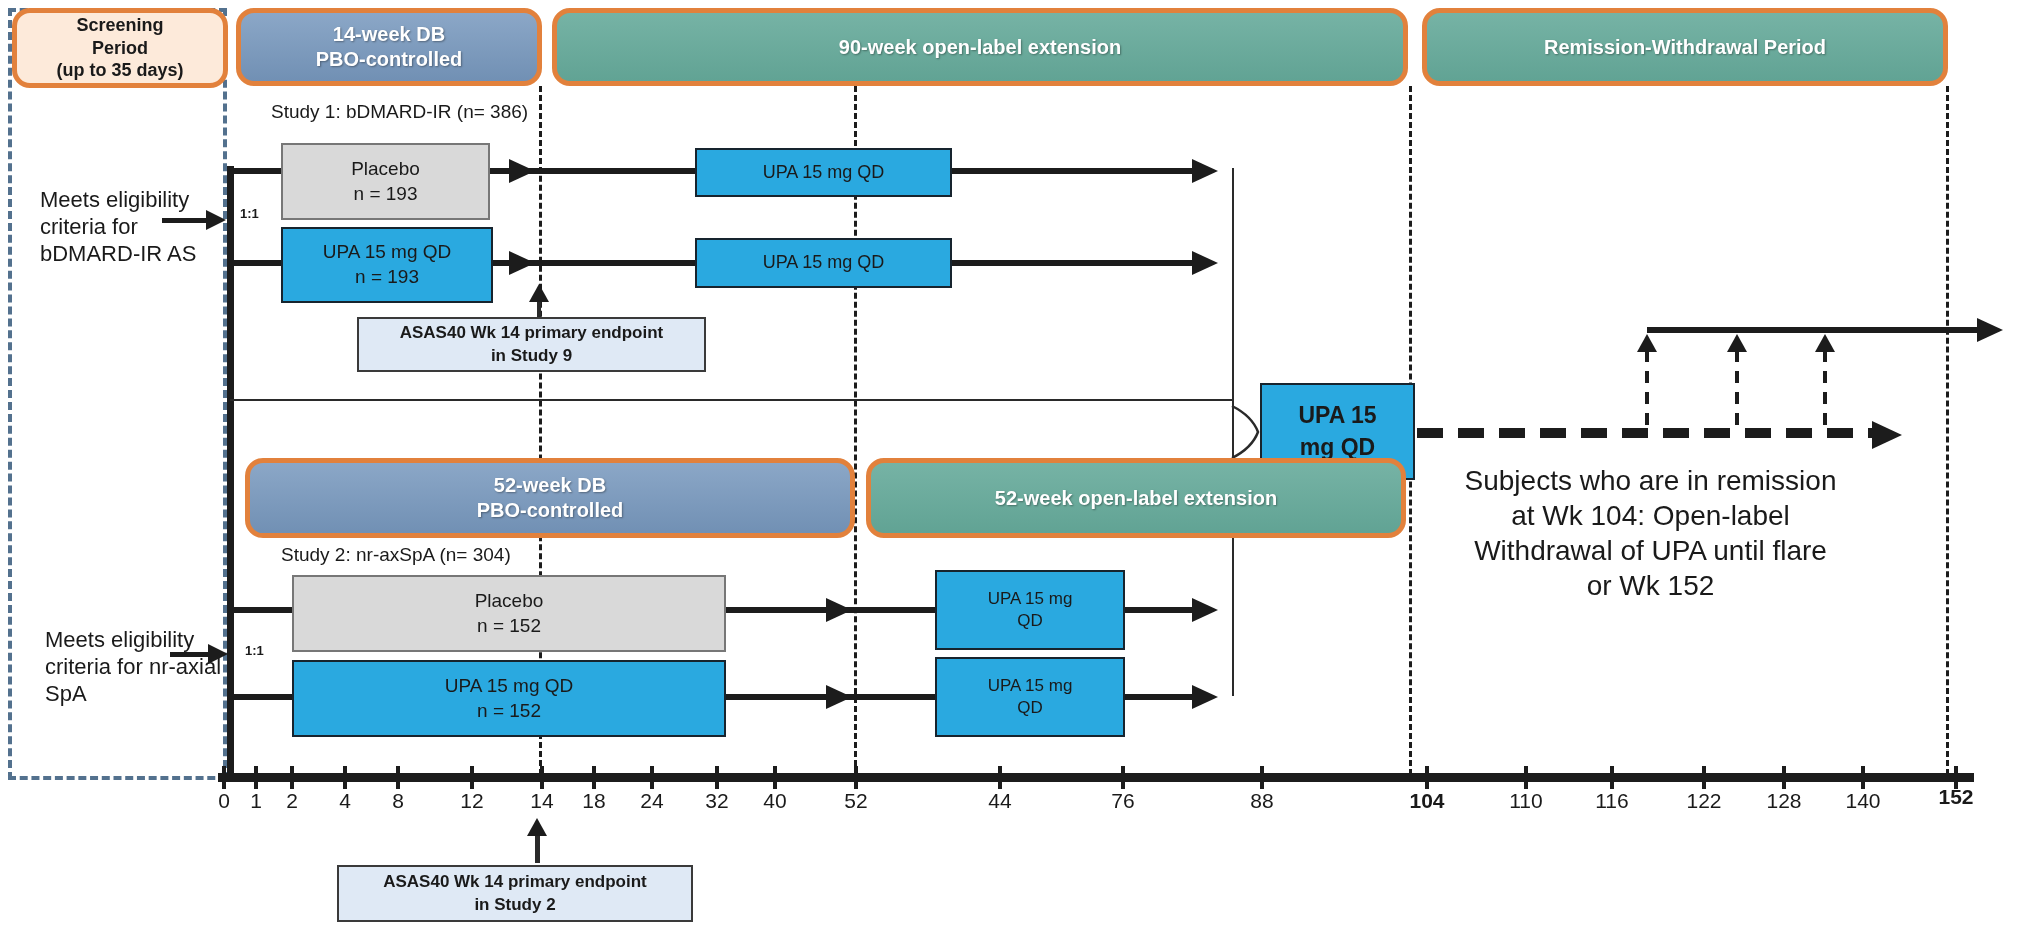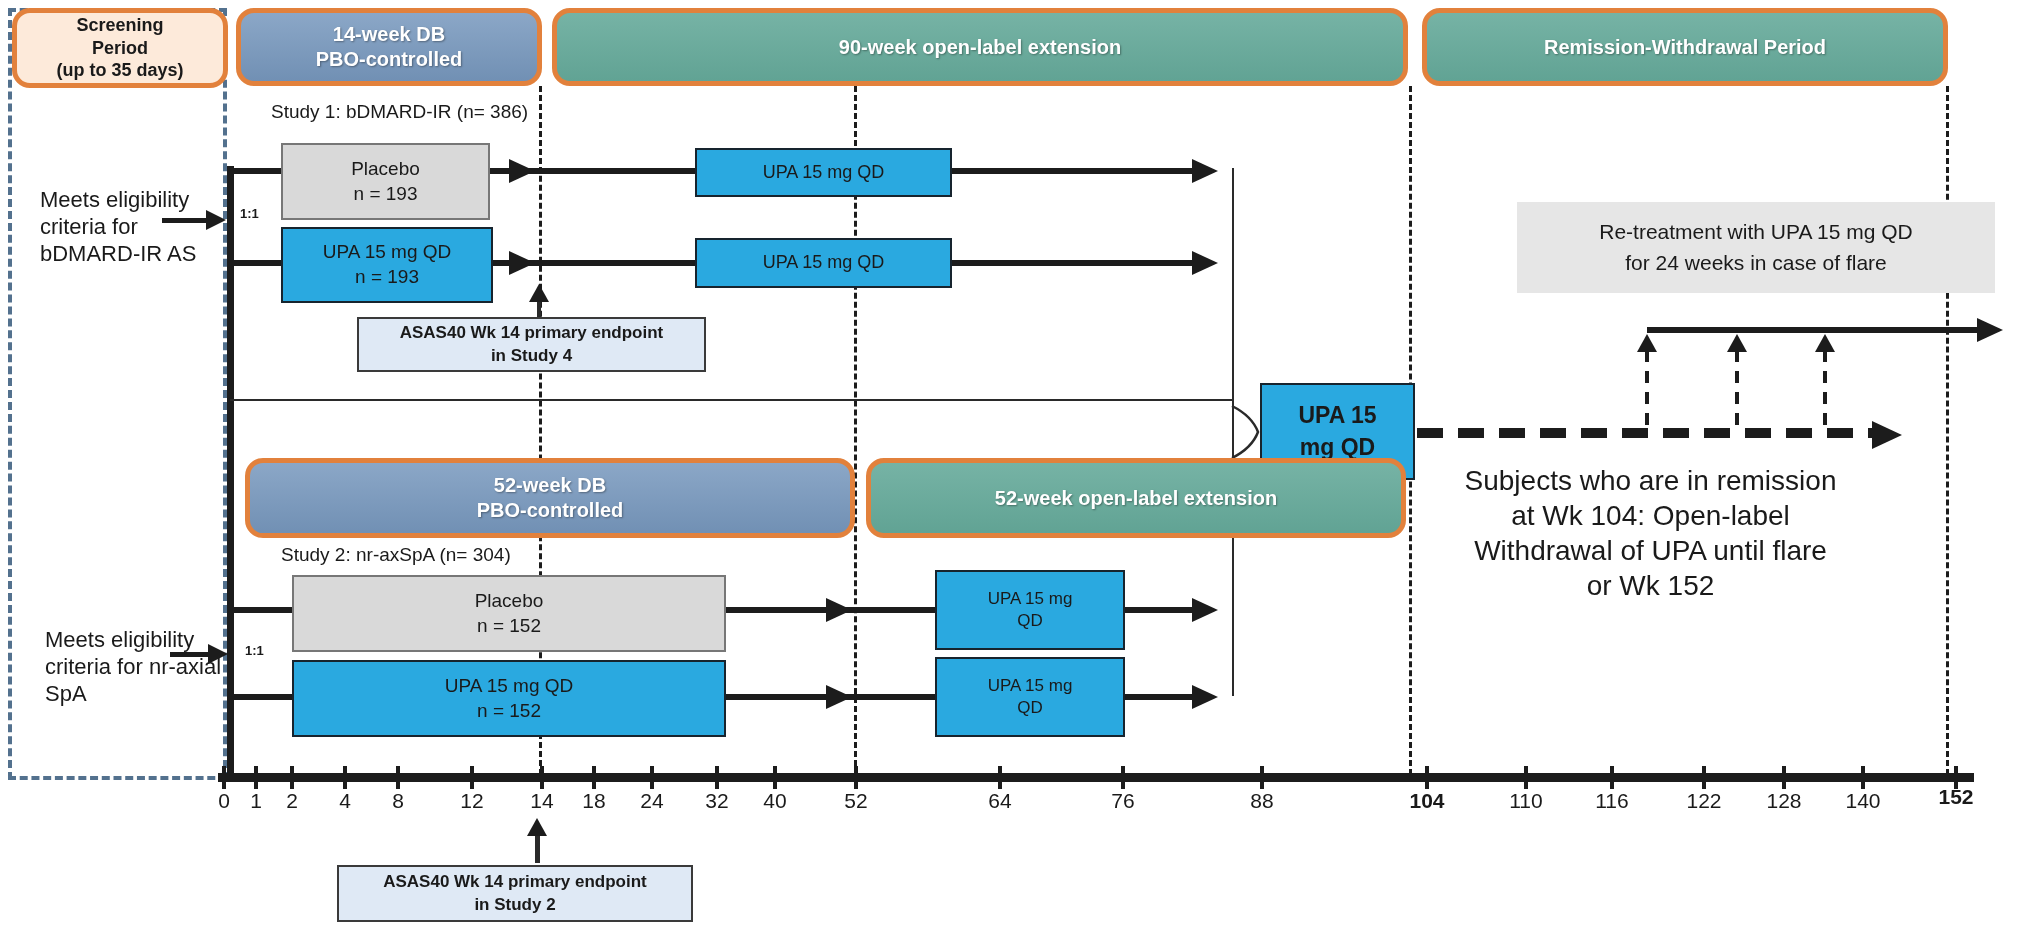--- a/index.html
+++ b/index.html
@@ -112,45 +112,41 @@
     <div>UPA 15 mg QD</div>
   </div>
   <div class="box blue" style="left:695px;top:238px;width:257px;height:50px;font-size:18px;">
     <div>UPA 15 mg QD</div>
   </div>
 
   <div class="vline thin" style="left:537px;top:294px;width:4px;height:24px;"></div>
   <div class="ah-up" style="left:529px;top:284px;"></div>
   <div class="box endpoint" style="left:357px;top:317px;width:349px;height:55px;">
     <div>ASAS40 Wk 14 primary endpoint</div>
-    <div>in Study 4</div>
+    <div>in Study 9</div>
   </div>
 
   <div class="hline thin" style="left:230px;top:399px;width:1003px;height:2px;"></div>
 
   <div class="vline thin" style="left:1232px;top:168px;width:2px;height:528px;"></div>
   <svg class="abs" style="left:1230px;top:402px;" width="32" height="60" viewBox="0 0 32 60">
     <path d="M2,4 Q22,14 28,30 Q22,46 2,56" fill="none" stroke="#2a2a2a" stroke-width="2.5"></path>
   </svg>
 
   <div class="box blue-bold" style="left:1260px;top:383px;width:155px;height:97px;">
     <div>UPA 15</div>
     <div>mg QD</div>
   </div>
 
   <div class="dash-arrow" style="left:1417px;top:428px;width:458px;"></div>
   <div class="ah-right" style="left:1872px;top:421px;border-top-width:14px;border-bottom-width:14px;border-left-width:30px;"></div>
 
   <div class="hline" style="left:1647px;top:327px;width:332px;height:6px;"></div>
   <div class="ah-right" style="left:1977px;top:318px;"></div>
 
-  <div class="box retreat" style="left:1517px;top:202px;width:478px;height:91px;">
-    <div>Re-treatment with UPA 15 mg QD</div>
-    <div>for 24 weeks in case of flare</div>
-  </div>
 
   <div class="lbl note" style="left:1438px;top:463px;width:425px;white-space:normal;">
     <div>Subjects who are in remission</div>
     <div>at Wk 104: Open-label</div>
     <div>Withdrawal of UPA until flare</div>
     <div>or Wk 152</div>
   </div>
 
   <div class="hdr steel" style="left:245px;top:458px;width:610px;height:80px;">
     <div>52-week DB</div>
@@ -216,21 +212,21 @@
       <div class="tick-label" style="left: 564px; top: 789px;">18</div>
       <div class="tick" style="left: 650px; top: 766px; height: 23px;"></div>
       <div class="tick-label" style="left: 622px; top: 789px;">24</div>
       <div class="tick" style="left: 715px; top: 766px; height: 23px;"></div>
       <div class="tick-label" style="left: 687px; top: 789px;">32</div>
       <div class="tick" style="left: 773px; top: 766px; height: 23px;"></div>
       <div class="tick-label" style="left: 745px; top: 789px;">40</div>
       <div class="tick" style="left: 854px; top: 766px; height: 23px;"></div>
       <div class="tick-label" style="left: 826px; top: 789px;">52</div>
       <div class="tick" style="left: 998px; top: 766px; height: 23px;"></div>
-      <div class="tick-label" style="left: 970px; top: 789px;">64</div>
+      <div class="tick-label" style="left: 970px; top: 789px;">44</div>
       <div class="tick" style="left: 1121px; top: 766px; height: 23px;"></div>
       <div class="tick-label" style="left: 1093px; top: 789px;">76</div>
       <div class="tick" style="left: 1260px; top: 766px; height: 23px;"></div>
       <div class="tick-label" style="left: 1232px; top: 789px;">88</div>
       <div class="tick" style="left: 1425px; top: 766px; height: 23px;"></div>
       <div class="tick-label bold" style="left: 1397px; top: 789px;">104</div>
       <div class="tick" style="left: 1524px; top: 766px; height: 23px;"></div>
       <div class="tick-label" style="left: 1496px; top: 789px;">110</div>
       <div class="tick" style="left: 1610px; top: 766px; height: 23px;"></div>
       <div class="tick-label" style="left: 1582px; top: 789px;">116</div>

